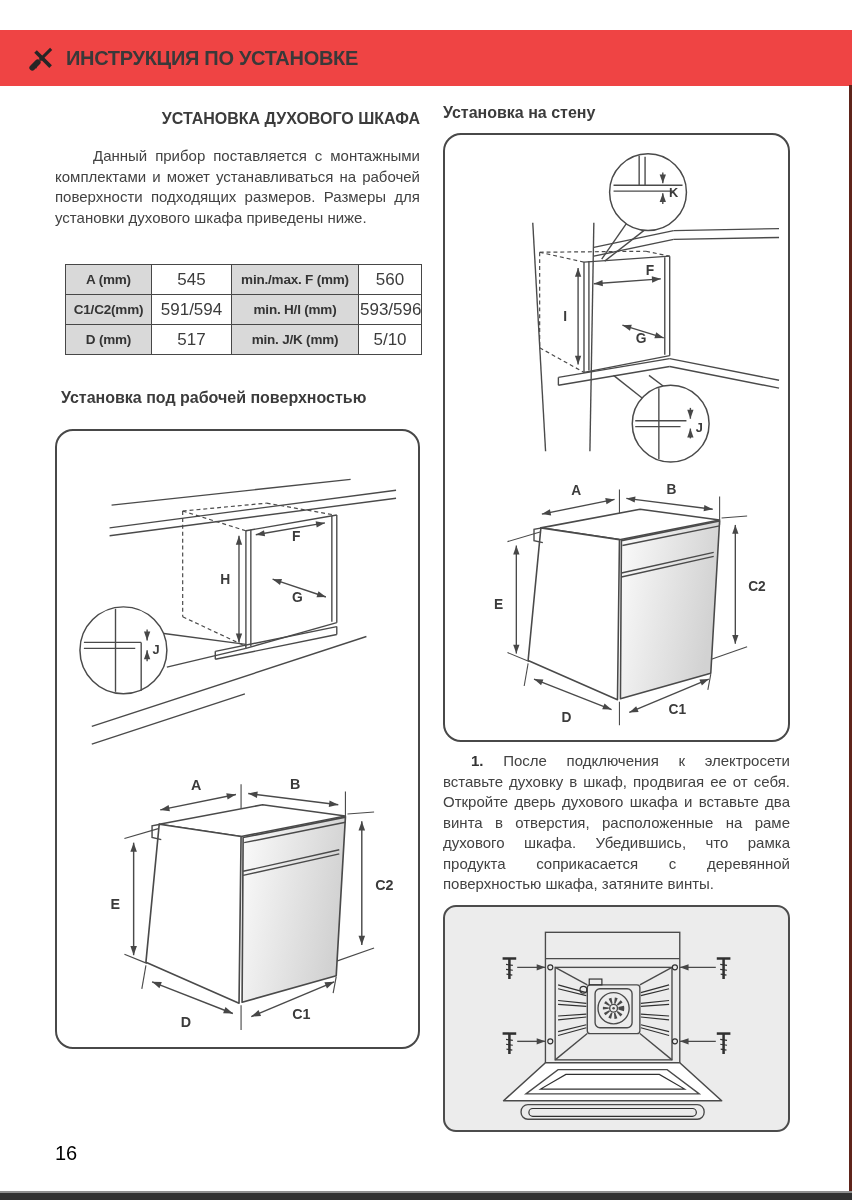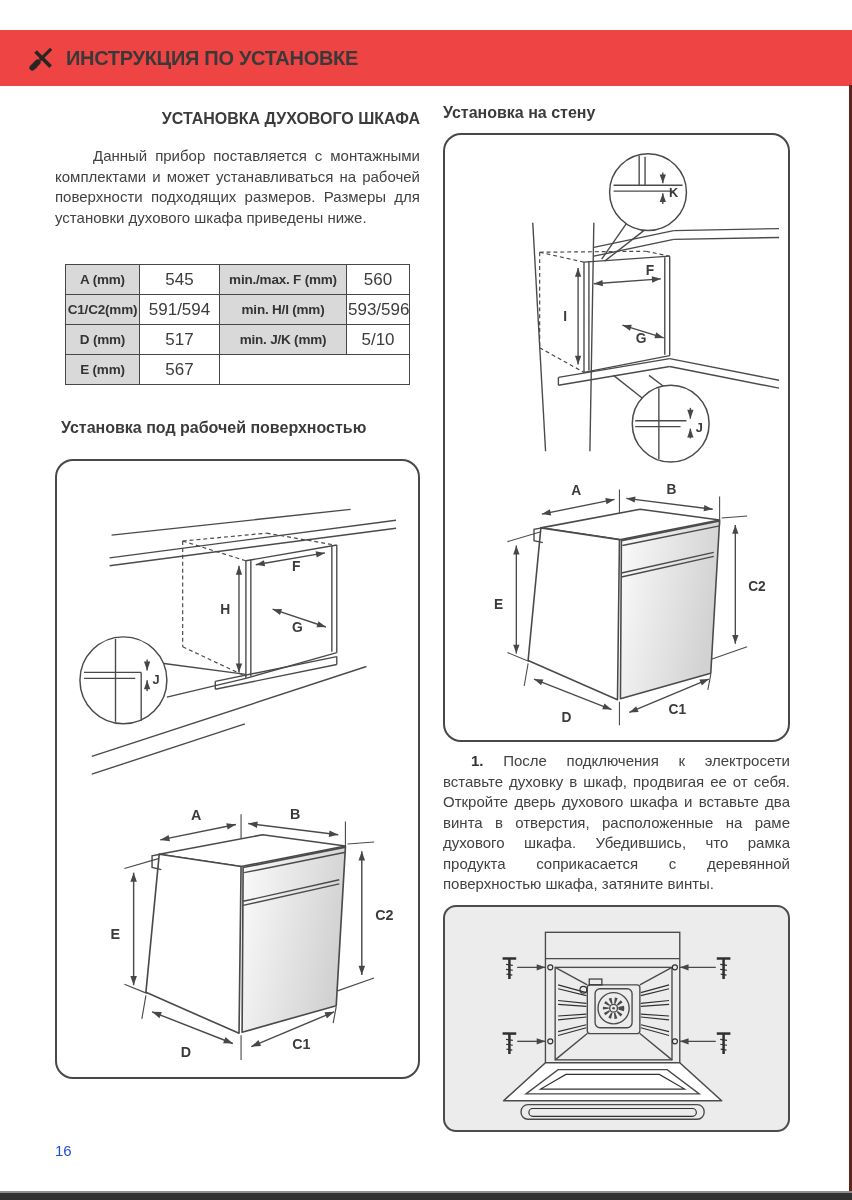--- a/index.html
+++ b/index.html
@@ -19,21 +19,21 @@
 
   .doc-title{margin:24px 0 0;text-align:right;font-size:16px;font-weight:bold;color:#3b3b3b;}
   .intro{margin:18px 0 0;font-size:15px;line-height:20.5px;text-align:justify;text-indent:38px;color:#424242;}
 
   
   table.dims{border-collapse:collapse;margin:36px 0 0 10px;width:340px;table-layout:fixed;}
   table.dims td{border:1.5px solid #474747;height:30px;text-align:center;vertical-align:middle;
                 padding:0 1px;overflow:hidden;white-space:nowrap;}
   td.param{background:#d9d9d9;font-weight:bold;font-size:13.5px;color:#343434;letter-spacing:-0.2px;}
   td.value{background:#fff;font-size:17px;color:#3c3c3c;}
-  .cw1{width:74px;}.cw2{width:80px;}.cw3{width:127px;}.cw4{width:63px;}
+  .cw1{width:86px;}.cw2{width:80px;}.cw3{width:127px;}.cw4{width:63px;}
 
   .section-title{margin:34px 0 0 6px;font-size:16px;font-weight:bold;color:#3b3b3b;}
   .rc-title{margin:18px 0 0;font-size:16px;font-weight:bold;color:#3b3b3b;}
 
   .dbox{border:2px solid #484848;border-radius:18px;background:#fff;overflow:hidden;}
   .dbox-left{margin-top:22px;width:365px;height:620px;padding:2px 0;}
   .dbox-right{margin-top:11px;width:347px;height:609px;padding:1px 0;}
   .gbox{margin-top:10px;width:347px;height:227px;border:2px solid #4c4c4c;border-radius:13px;
         background:#ececec;overflow:hidden;}
   .dbox svg,.gbox svg{display:block;margin:0 auto;}
@@ -50,21 +50,21 @@
   .diagram .detail{fill:#fff;stroke:#4a4a4a;stroke-width:1.5;}
   .diagram .lbl{font-family:"Liberation Sans",sans-serif;font-size:14px;font-weight:bold;
                 fill:#3b3b3b;text-anchor:middle;}
   .diagram .lbl-s{font-family:"Liberation Sans",sans-serif;font-size:13px;font-weight:bold;
                 fill:#3b3b3b;text-anchor:middle;}
   .diagram .thick{stroke:#303030;stroke-width:2.6;fill:none;}
   .diagram .thin{stroke:#303030;stroke-width:1.2;fill:none;}
   .diagram .fanblades{stroke:#4a4a4a;stroke-width:6;fill:none;stroke-dasharray:2.2 2.6;}
 
   
-  .page-number{position:absolute;left:55px;top:1142px;font-size:15px;color:#1d4ed8;text-align:center;}
+  .page-number{position:absolute;left:55px;top:1142px;font-size:20px;color:#000000;text-align:center;}
   .bottom-bar{position:absolute;left:0;bottom:0;width:852px;height:9px;background:#313131;
               border-top:2px solid #8f8f8f;}
   .edge-strip{position:absolute;right:0;top:85px;width:3px;height:1115px;background:#5f241b;}
 
   .tools line,.tools path{stroke:#262626;}
 </style>
 </head>
 <body>
 
 <div class="page">
@@ -96,25 +96,20 @@
         <td class="param cw1">C1/C2(mm)</td>
         <td class="value cw2">591/594</td>
         <td class="param cw3">min. H/I (mm)</td>
         <td class="value cw4">593/596</td>
       </tr>
       <tr>
         <td class="param cw1">D (mm)</td>
         <td class="value cw2">517</td>
         <td class="param cw3">min. J/K (mm)</td>
         <td class="value cw4">5/10</td>
-      </tr>
-      <tr>
-        <td class="param cw1">E (mm)</td>
-        <td class="value cw2">567</td>
-        <td class="value" colspan="2"></td>
       </tr>
     </tbody>
       </table>
 
     <div class="section-title">Установка под рабочей поверхностью</div>
 
     <div class="dbox dbox-left">
 
       <svg class="diagram" width="354" height="326" viewBox="0 0 356 330">
         <g>

